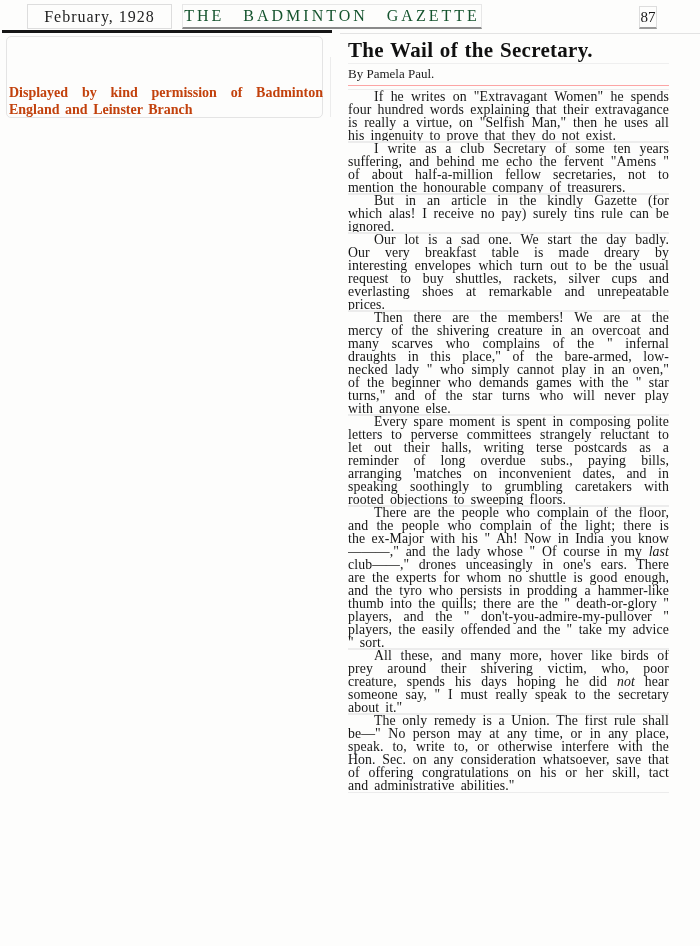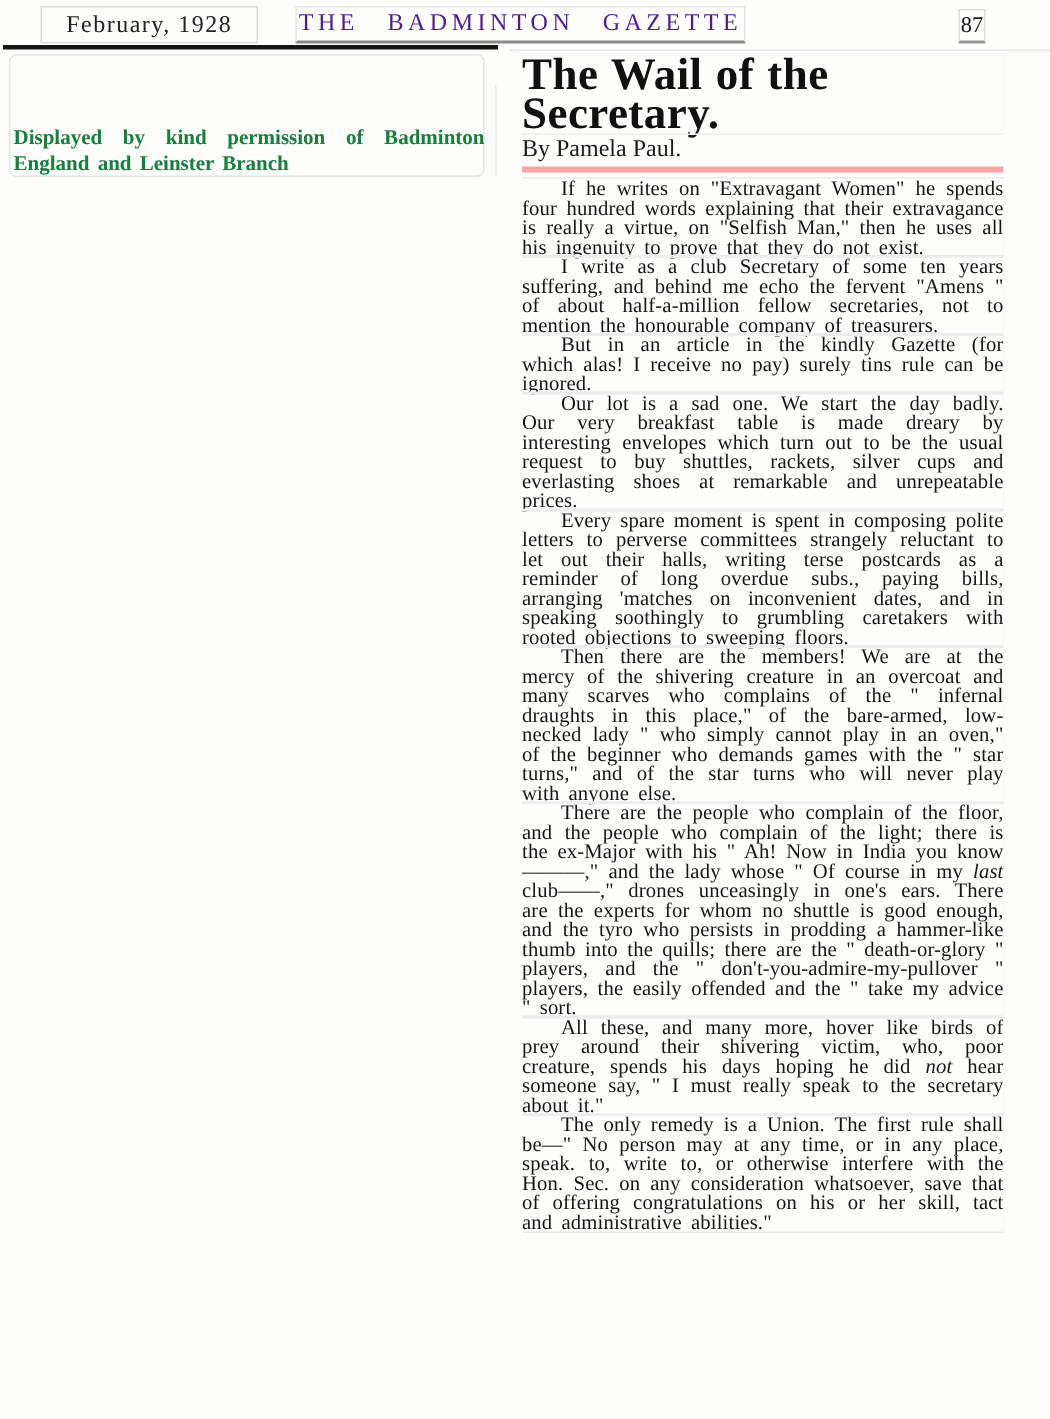--- a/index.html
+++ b/index.html
@@ -15,27 +15,27 @@
   
   .issue-date {
     position:absolute; left:27px; top:4px;
     width:145px; height:25px;
     border:1px solid #ddd;
     font-size:16px; letter-spacing:1px;
     text-align:center; line-height:24px;
     color:#222;
   }
   .masthead {
-    position:absolute; left:197px; top:4px;
+    position:absolute; left:182px; top:4px;
     width:300px; height:25px;
     text-align:center; line-height:22px;
     font-size:16px; letter-spacing:3px; word-spacing:12px;
     border:1px solid #e7e7e7;
     border-bottom:2px solid #8a8a8a;
-    color:#4c1d95;
+    color:#14532d;
     white-space:nowrap;
   }
   .page-number {
     position:absolute; left:639px; top:6px;
     width:18px; height:23px;
     text-align:center; line-height:21px;
     font-size:15px;
     border:1px solid #ddd;
     border-bottom:2px solid #999;
   }
@@ -66,42 +66,42 @@
     position:absolute; right:-9px; top:20px;
     width:1px; height:60px; background:#ececec;
   }
   .permission-caption {
     position:absolute; left:2px; top:48px;
     width:314px;
     font-weight:bold;
     font-size:14px; line-height:16.5px;
     text-align:justify;
     word-spacing:2px;
-    color:#15803d;
+    color:#c2410c;
   }
   .permission-caption:after { content:""; display:inline-block; width:40%; }
 
   
   .article {
     position:absolute; left:348px; top:37px;
     width:321px; height:906px;
     overflow:hidden;
   }
   .article-title {
-    font-size:30px; font-weight:bold;
+    font-size:21px; font-weight:bold;
     letter-spacing:0.3px; word-spacing:1px;
     line-height:26px;
     color:#101010;
     outline:1px solid #efefef;
   }
   .article-byline {
     margin-top:3px;
-    font-size:16px; line-height:15px;
+    font-size:13px; line-height:15px;
     padding-bottom:4px;
-    border-bottom:4px solid #fca5a5;
+    border-bottom:1px solid #fca5a5;
     color:#1c1c1c;
   }
   .article-body { margin-top:4px; }
   .body-para {
     font-size:13.8px;
     line-height:13px;
     text-align:justify;
     text-indent:26px;
     word-spacing:2.5px;
     letter-spacing:0.1px;
@@ -126,19 +126,19 @@
 </div>
 
 <div class="article">
   <h1 class="article-title">The Wail of the Secretary.</h1>
   <div class="article-byline">By Pamela Paul.</div>
   <div class="article-body">
       <p class="body-para"><span>If he writes on "Extravagant Women" he spends four hundred words explaining that their extravagance is really a virtue, on "Selfish Man," then he uses all his ingenuity to prove that they do not exist.</span></p>
       <p class="body-para"><span>I write as a club Secretary of some ten years suffering, and behind me echo the fervent "Amens " of about half-a-million fellow secretaries, not to mention the honourable company of treasurers.</span></p>
       <p class="body-para"><span>But in an article in the kindly Gazette (for which alas! I receive no pay) surely tins rule can be ignored.</span></p>
       <p class="body-para"><span>Our lot is a sad one. We start the day badly. Our very breakfast table is made dreary by interesting envelopes which turn out to be the usual request to buy shuttles, rackets, silver cups and everlasting shoes at remarkable and unrepeatable prices.</span></p>
+      <p class="body-para"><span>Then there are the members! We are at the mercy of the shivering creature in an overcoat and many scarves who complains of the " infernal draughts in this place," of the bare-armed, low-necked lady " who simply cannot play in an oven," of the beginner who demands games with the " star turns," and of the star turns who will never play with anyone else.</span></p>
       <p class="body-para"><span>Every spare moment is spent in composing polite letters to perverse committees strangely reluctant to let out their halls, writing terse postcards as a reminder of long overdue subs., paying bills, arranging 'matches on inconvenient dates, and in speaking soothingly to grumbling caretakers with rooted objections to sweeping floors.</span></p>
-      <p class="body-para"><span>Then there are the members! We are at the mercy of the shivering creature in an overcoat and many scarves who complains of the " infernal draughts in this place," of the bare-armed, low-necked lady " who simply cannot play in an oven," of the beginner who demands games with the " star turns," and of the star turns who will never play with anyone else.</span></p>
       <p class="body-para"><span>There are the people who complain of the floor, and the people who complain of the light; there is the ex-Major with his " Ah! Now in India you know———," and the lady whose " Of course in my </span><em>last</em><span> club——," drones unceasingly in one's ears. There are the experts for whom no shuttle is good enough, and the tyro who persists in prodding a hammer-like thumb into the quills; there are the " death-or-glory " players, and the " don't-you-admire-my-pullover " players, the easily offended and the " take my advice " sort.</span></p>
       <p class="body-para"><span>All these, and many more, hover like birds of prey around their shivering victim, who, poor creature, spends his days hoping he did </span><em>not</em><span> hear someone say, " I must really speak to the secretary about it."</span></p>
       <p class="body-para"><span>The only remedy is a Union. The first rule shall be—" No person may at any time, or in any place, speak. to, write to, or otherwise interfere with the Hon. Sec. on any consideration whatsoever, save that of offering congratulations on his or her skill, tact and administrative abilities."</span></p>
     </div>
 </div>
 
 </body></html>

